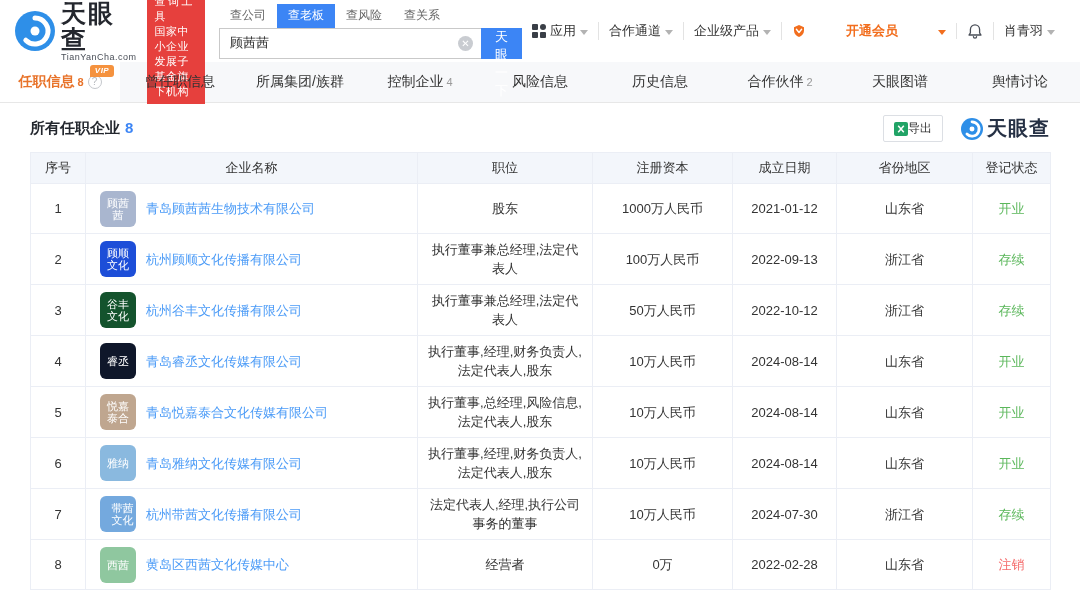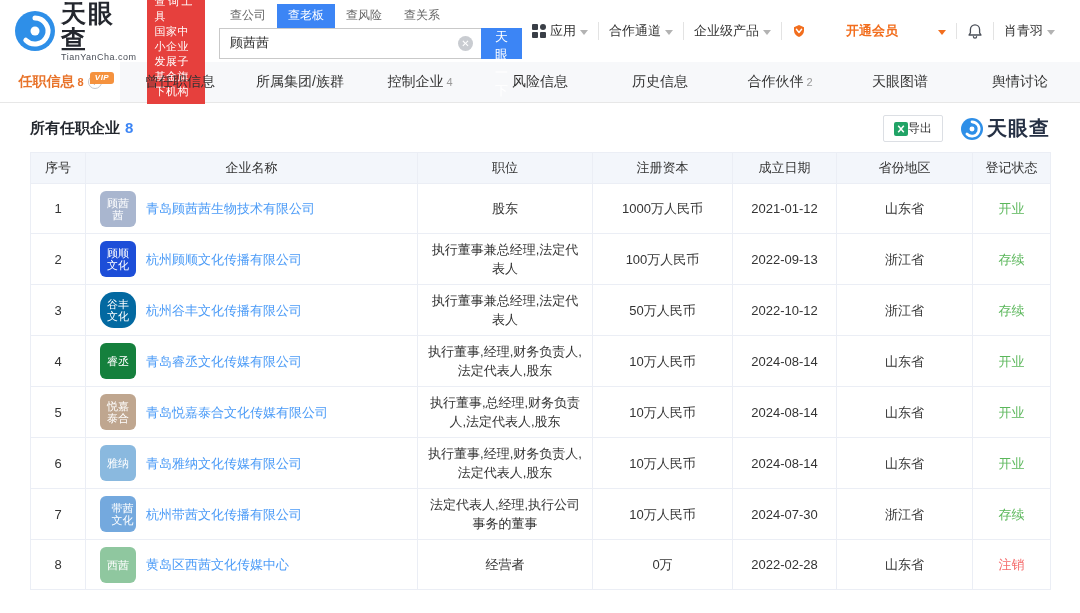--- a/index.html
+++ b/index.html
@@ -31,21 +31,21 @@
   .nav-item.accent { color:#F26E1E; font-weight:bold;gap:40px; }
   .caret { width:0; height:0; border-left:4px solid transparent; border-right:4px solid transparent; border-top:5px solid #b3b3b3; margin-top:2px;}
   .nav-item.accent .caret { border-top-color:#F26E1E; }
 
   
   .tabstrip { height:41px; background:#f7f8fa; border-bottom:1px solid #e7e7e7; display:flex; }
   .tab { flex:1; display:flex; align-items:center; justify-content:center; font-size:14px; color:#333; cursor:pointer; position:relative; }
   .tab.active { background:#fff; color:#E8732A; font-weight:bold; }
   .tab .cnt { font-size:11px; color:#999; margin-left:3px; }
   .tab.active .cnt { color:#E8732A; }
-  .vip { position:absolute; top:10px; margin-left:84px; background:#F5923E; color:#fff; font-size:8px; font-style:italic; font-weight:bold; padding:1px 5px 2px; border-radius:3px 3px 3px 0; letter-spacing:.5px;}
+  .vip { position:absolute; top:3px; margin-left:84px; background:#F5923E; color:#fff; font-size:8px; font-style:italic; font-weight:bold; padding:1px 5px 2px; border-radius:3px 3px 3px 0; letter-spacing:.5px;}
   .help { width:14px; height:14px; border:1px solid #c4c7cc; border-radius:50%; color:#b4b7bc; font-size:10px; line-height:12px; text-align:center; margin-left:4px; font-weight:normal;}
 
   
   .section-bar { display:flex; align-items:center; padding:12px 30px 10px; }
   .section-title { font-size:15px; font-weight:bold; color:#23272e; }
   .section-title .num { color:#3C85F5; margin-left:5px; }
   .section-right { margin-left:auto; display:flex; align-items:center; gap:18px; }
   .export-btn { display:flex; align-items:center; gap:0; border:1px solid #dcdfe4; background:#fff; border-radius:2px; padding:4px 10px; font-size:12px; color:#333; cursor:pointer; font-family:inherit;}
   .watermark { display:flex; align-items:center; gap:4px; }
   .watermark .wm-text { font-size:20px; font-weight:bold; color:#253044; letter-spacing:1px;}
@@ -262,38 +262,38 @@
           <td>执行董事兼总经理,法定代表人</td>
           <td>100万人民币</td>
           <td>2022-09-13</td>
           <td>浙江省</td>
           <td class="st-green">存续</td>
         </tr>
         <tr>
           <td>3</td>
           <td class="c-company">
             <div class="company-cell">
-              <div class="badge" style="background: #0369a1; border-radius: 14px;">
+              <div class="badge" style="background: #14532d;">
                 <span>谷丰</span>
                 <span>文化</span>
               </div>
               <a class="company-link" href="#">杭州谷丰文化传播有限公司</a>
             </div>
           </td>
           <td>执行董事兼总经理,法定代表人</td>
           <td>50万人民币</td>
           <td>2022-10-12</td>
           <td>浙江省</td>
           <td class="st-green">存续</td>
         </tr>
         <tr>
           <td>4</td>
           <td class="c-company">
             <div class="company-cell">
-              <div class="badge" style="background: #15803d;">
+              <div class="badge" style="background: #0f172a;">
                 <span>睿丞</span>
               </div>
               <a class="company-link" href="#">青岛睿丞文化传媒有限公司</a>
             </div>
           </td>
           <td>执行董事,经理,财务负责人,法定代表人,股东</td>
           <td>10万人民币</td>
           <td>2024-08-14</td>
           <td>山东省</td>
           <td class="st-green">开业</td>
@@ -302,21 +302,21 @@
           <td>5</td>
           <td class="c-company">
             <div class="company-cell">
               <div class="badge" style="background: rgb(191, 166, 143);">
                 <span>悦嘉</span>
                 <span>泰合</span>
               </div>
               <a class="company-link" href="#">青岛悦嘉泰合文化传媒有限公司</a>
             </div>
           </td>
-          <td>执行董事,总经理,财务负责人,法定代表人,股东</td>
+          <td>执行董事,总经理,风险信息,法定代表人,股东</td>
           <td>10万人民币</td>
           <td>2024-08-14</td>
           <td>山东省</td>
           <td class="st-green">开业</td>
         </tr>
         <tr>
           <td>6</td>
           <td class="c-company">
             <div class="company-cell">
               <div class="badge" style="background: rgb(138, 185, 223);">

